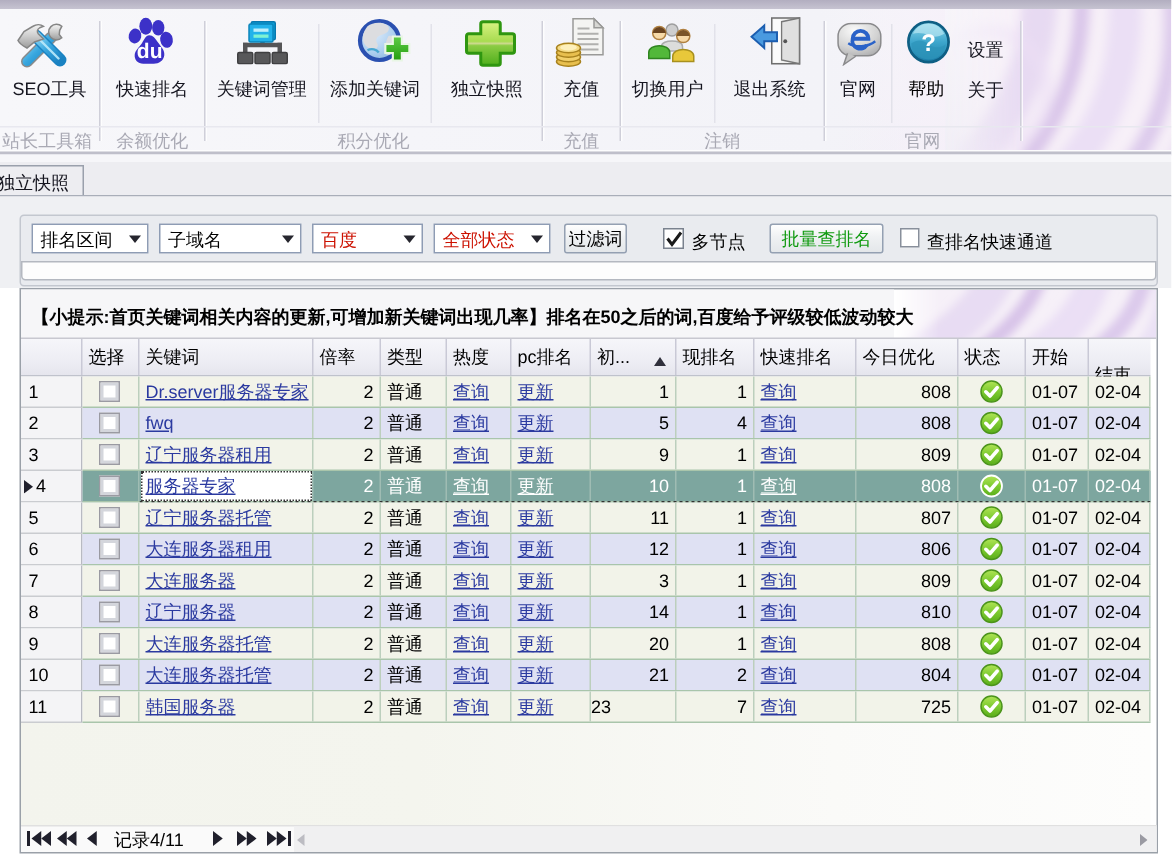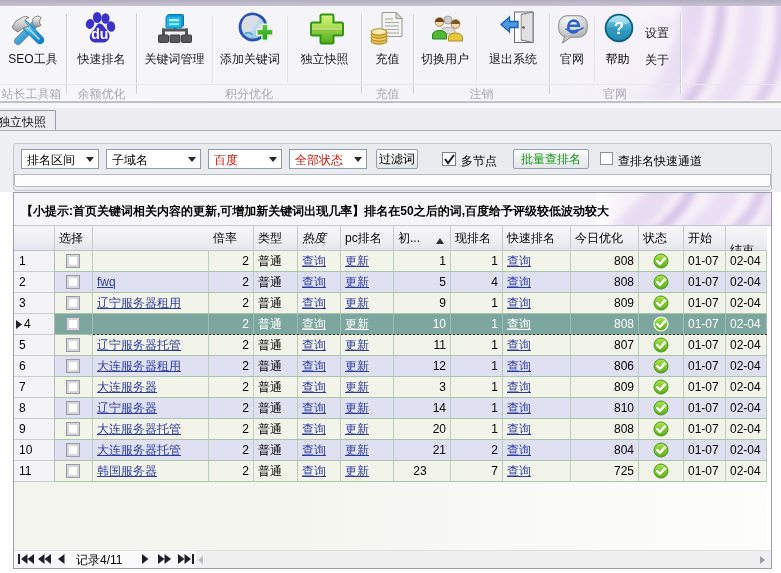--- a/index.html
+++ b/index.html
@@ -258,23 +258,24 @@
 <path d="M95,60 C140,45 170,15 168,-25" stroke="#d2bce7" stroke-width="11" opacity="0.75"></path>
 <path d="M135,60 C170,50 185,25 183,-15" stroke="#e9def4" stroke-width="16" opacity="0.85"></path>
 </g>
   </svg>
 <div class="abs" style="left:14px;top:193px;width:582px;height:33px;background:#f6f6f8;"></div>
 <div class="abs" style="left:14px;top:225px;width:757px;height:1px;background:#c8c8d0;"></div>
 <div class="abs" style="left:21px;top:203px;font-size:12px;font-weight:bold;color:#000;white-space:nowrap;">【小提示:首页关键词相关内容的更新,可增加新关键词出现几率】排名在50之后的词,百度给予评级较低波动较大</div>
 <div class="abs" style="left:14px;top:226px;width:753px;height:25px;background:linear-gradient(#f6f6fa,#ececf3 70%,#e5e5ed);border-bottom:1px solid #bfc2cc;box-sizing:border-box;">
 <div style="position:absolute;left:0px;top:0;width:41px;height:24px;border-right:1px solid #c9c9d6;box-sizing:border-box;line-height:24px;padding-left:4px;"></div>
 <div style="position:absolute;left:41px;top:0;width:38px;height:24px;border-right:1px solid #c9c9d6;box-sizing:border-box;line-height:24px;padding-left:4px;">选择</div>
+<div style="position:absolute;left:79px;top:0;width:116px;height:24px;border-right:1px solid #c9c9d6;box-sizing:border-box;line-height:24px;padding-left:4px;">关键词</div>
 <div style="position:absolute;left:195px;top:0;width:45px;height:24px;border-right:1px solid #c9c9d6;box-sizing:border-box;line-height:24px;padding-left:4px;">倍率</div>
 <div style="position:absolute;left:240px;top:0;width:44px;height:24px;border-right:1px solid #c9c9d6;box-sizing:border-box;line-height:24px;padding-left:4px;">类型</div>
-<div style="position:absolute;left:284px;top:0;width:43px;height:24px;border-right:1px solid #c9c9d6;box-sizing:border-box;line-height:24px;padding-left:4px;font-style:italic;">热度</div>
+<div style="position:absolute;left:284px;top:0;width:43px;height:24px;border-right:1px solid #c9c9d6;box-sizing:border-box;line-height:24px;padding-left:4px;">热度</div>
 <div style="position:absolute;left:327px;top:0;width:53px;height:24px;border-right:1px solid #c9c9d6;box-sizing:border-box;line-height:24px;padding-left:4px;">pc排名</div>
 <div style="position:absolute;left:380px;top:0;width:57px;height:24px;border-right:1px solid #c9c9d6;box-sizing:border-box;line-height:24px;padding-left:4px;">初...</div>
 <div style="position:absolute;left:437px;top:0;width:52px;height:24px;border-right:1px solid #c9c9d6;box-sizing:border-box;line-height:24px;padding-left:4px;">现排名</div>
 <div style="position:absolute;left:489px;top:0;width:68px;height:24px;border-right:1px solid #c9c9d6;box-sizing:border-box;line-height:24px;padding-left:4px;">快速排名</div>
 <div style="position:absolute;left:557px;top:0;width:68px;height:24px;border-right:1px solid #c9c9d6;box-sizing:border-box;line-height:24px;padding-left:4px;">今日优化</div>
 <div style="position:absolute;left:625px;top:0;width:45px;height:24px;border-right:1px solid #c9c9d6;box-sizing:border-box;line-height:24px;padding-left:4px;">状态</div>
 <div style="position:absolute;left:670px;top:0;width:42px;height:24px;border-right:1px solid #c9c9d6;box-sizing:border-box;line-height:24px;padding-left:4px;">开始</div>
 <div style="position:absolute;left:712px;top:12px;width:41px;height:24px;box-sizing:border-box;line-height:24px;padding-left:4px;text-decoration:underline;">结束</div>
 <svg style="position:absolute;left:422px;top:12px" width="8" height="6" viewBox="0 0 8 6">
       <path d="M4,0 L8,6 L0,6 Z" fill="#30303c"></path>
@@ -290,20 +291,21 @@
 <div style="position:absolute;left:284px;top:0;width:43px;height:20px;border-right:1px solid #bccfbd;box-sizing:border-box;"></div>
 <div style="position:absolute;left:327px;top:0;width:53px;height:20px;border-right:1px solid #bccfbd;box-sizing:border-box;"></div>
 <div style="position:absolute;left:380px;top:0;width:57px;height:20px;border-right:1px solid #bccfbd;box-sizing:border-box;"></div>
 <div style="position:absolute;left:437px;top:0;width:52px;height:20px;border-right:1px solid #bccfbd;box-sizing:border-box;"></div>
 <div style="position:absolute;left:489px;top:0;width:68px;height:20px;border-right:1px solid #bccfbd;box-sizing:border-box;"></div>
 <div style="position:absolute;left:557px;top:0;width:68px;height:20px;border-right:1px solid #bccfbd;box-sizing:border-box;"></div>
 <div style="position:absolute;left:625px;top:0;width:45px;height:20px;border-right:1px solid #bccfbd;box-sizing:border-box;"></div>
 <div style="position:absolute;left:670px;top:0;width:42px;height:20px;border-right:1px solid #bccfbd;box-sizing:border-box;"></div>
 <div style="position:absolute;left:712px;top:0;width:41px;height:20px;border-right:1px solid #bccfbd;box-sizing:border-box;"></div>
 <div style="position:absolute;left:52px;top:3px;width:14px;height:14px;background:#fff;border:1px solid #9a9aa2;box-shadow:inset 0 0 0 2px #d4d6dc;box-sizing:border-box;"></div>
+<div style="position:absolute;left:83px;top:0;"><a class="lnk" href="#k">Dr.server服务器专家</a></div>
 <div style="position:absolute;left:195px;top:0;width:40px;text-align:right;">2</div>
 <div style="position:absolute;left:244px;top:0;">普通</div>
 <div style="position:absolute;left:288px;top:0;"><a href="#q" style="color:#2b3aa0;text-decoration:underline;">查询</a></div>
 <div style="position:absolute;left:331px;top:0;"><a href="#u" style="color:#2b3aa0;text-decoration:underline;">更新</a></div>
 <div style="position:absolute;left:380px;top:0;width:52px;text-align:right;">1</div>
 <div style="position:absolute;left:437px;top:0;width:47px;text-align:right;">1</div>
 <div style="position:absolute;left:493px;top:0;"><a href="#m" style="color:#2b3aa0;text-decoration:underline;">查询</a></div>
 <div style="position:absolute;left:557px;top:0;width:63px;text-align:right;">808</div>
 <svg style="position:absolute;left:639px;top:2px" width="16" height="16" viewBox="0 0 16 16">
       <defs>
@@ -411,20 +413,21 @@
 <div style="position:absolute;left:284px;top:0;width:43px;height:20px;border-right:1px solid #9fbcb3;box-sizing:border-box;"></div>
 <div style="position:absolute;left:327px;top:0;width:53px;height:20px;border-right:1px solid #9fbcb3;box-sizing:border-box;"></div>
 <div style="position:absolute;left:380px;top:0;width:57px;height:20px;border-right:1px solid #9fbcb3;box-sizing:border-box;"></div>
 <div style="position:absolute;left:437px;top:0;width:52px;height:20px;border-right:1px solid #9fbcb3;box-sizing:border-box;"></div>
 <div style="position:absolute;left:489px;top:0;width:68px;height:20px;border-right:1px solid #9fbcb3;box-sizing:border-box;"></div>
 <div style="position:absolute;left:557px;top:0;width:68px;height:20px;border-right:1px solid #9fbcb3;box-sizing:border-box;"></div>
 <div style="position:absolute;left:625px;top:0;width:45px;height:20px;border-right:1px solid #9fbcb3;box-sizing:border-box;"></div>
 <div style="position:absolute;left:670px;top:0;width:42px;height:20px;border-right:1px solid #9fbcb3;box-sizing:border-box;"></div>
 <div style="position:absolute;left:712px;top:0;width:41px;height:20px;border-right:1px solid #9fbcb3;box-sizing:border-box;"></div>
 <div style="position:absolute;left:52px;top:3px;width:14px;height:14px;background:#fff;border:1px solid #9a9aa2;box-shadow:inset 0 0 0 2px #d4d6dc;box-sizing:border-box;"></div>
+<div style="position:absolute;left:80px;top:0px;width:114px;height:20px;background:#fff;outline:1px dotted #333;outline-offset:-1px;padding-left:3px;box-sizing:border-box;"><a class="lnk" href="#k">服务器专家</a></div>
 <div style="position:absolute;left:195px;top:0;width:40px;text-align:right;">2</div>
 <div style="position:absolute;left:244px;top:0;">普通</div>
 <div style="position:absolute;left:288px;top:0;"><a href="#q" style="color:#fff;text-decoration:underline;">查询</a></div>
 <div style="position:absolute;left:331px;top:0;"><a href="#u" style="color:#fff;text-decoration:underline;">更新</a></div>
 <div style="position:absolute;left:380px;top:0;width:52px;text-align:right;">10</div>
 <div style="position:absolute;left:437px;top:0;width:47px;text-align:right;">1</div>
 <div style="position:absolute;left:493px;top:0;"><a href="#m" style="color:#fff;text-decoration:underline;">查询</a></div>
 <div style="position:absolute;left:557px;top:0;width:63px;text-align:right;">808</div>
 <svg style="position:absolute;left:639px;top:2px" width="16" height="16" viewBox="0 0 16 16">
       <defs>
@@ -696,21 +699,21 @@
 <div style="position:absolute;left:557px;top:0;width:68px;height:20px;border-right:1px solid #bccfbd;box-sizing:border-box;"></div>
 <div style="position:absolute;left:625px;top:0;width:45px;height:20px;border-right:1px solid #bccfbd;box-sizing:border-box;"></div>
 <div style="position:absolute;left:670px;top:0;width:42px;height:20px;border-right:1px solid #bccfbd;box-sizing:border-box;"></div>
 <div style="position:absolute;left:712px;top:0;width:41px;height:20px;border-right:1px solid #bccfbd;box-sizing:border-box;"></div>
 <div style="position:absolute;left:52px;top:3px;width:14px;height:14px;background:#fff;border:1px solid #9a9aa2;box-shadow:inset 0 0 0 2px #d4d6dc;box-sizing:border-box;"></div>
 <div style="position:absolute;left:83px;top:0;"><a class="lnk" href="#k">韩国服务器</a></div>
 <div style="position:absolute;left:195px;top:0;width:40px;text-align:right;">2</div>
 <div style="position:absolute;left:244px;top:0;">普通</div>
 <div style="position:absolute;left:288px;top:0;"><a href="#q" style="color:#2b3aa0;text-decoration:underline;">查询</a></div>
 <div style="position:absolute;left:331px;top:0;"><a href="#u" style="color:#2b3aa0;text-decoration:underline;">更新</a></div>
-<div style="position:absolute;left:380px;top:0;width:52px;text-align:center;">23</div>
+<div style="position:absolute;left:380px;top:0;width:52px;text-align:left;">23</div>
 <div style="position:absolute;left:437px;top:0;width:47px;text-align:right;">7</div>
 <div style="position:absolute;left:493px;top:0;"><a href="#m" style="color:#2b3aa0;text-decoration:underline;">查询</a></div>
 <div style="position:absolute;left:557px;top:0;width:63px;text-align:right;">725</div>
 <svg style="position:absolute;left:639px;top:2px" width="16" height="16" viewBox="0 0 16 16">
       <defs>
         <linearGradient id="ck6392" x1="0" y1="0" x2="0" y2="1">
           <stop offset="0" stop-color="#b0e455"></stop>
           <stop offset=".5" stop-color="#7ecb31"></stop>
           <stop offset="1" stop-color="#5aad1a"></stop>
         </linearGradient>

